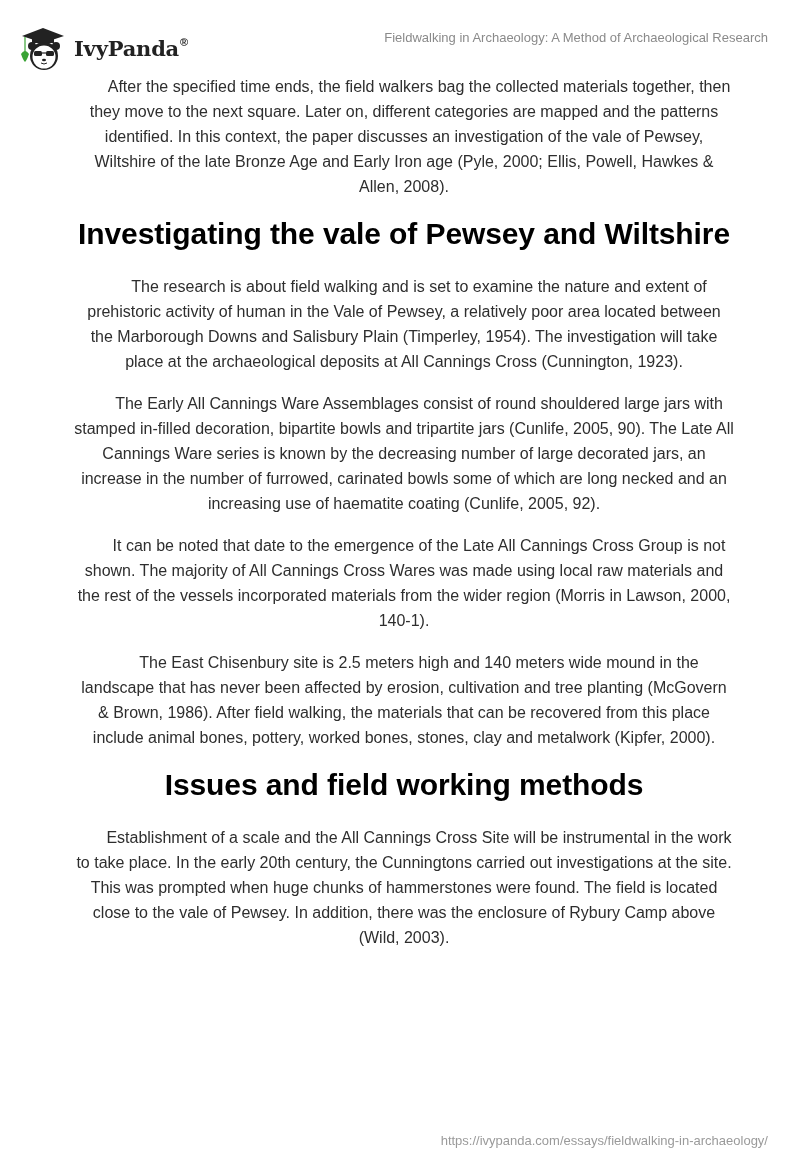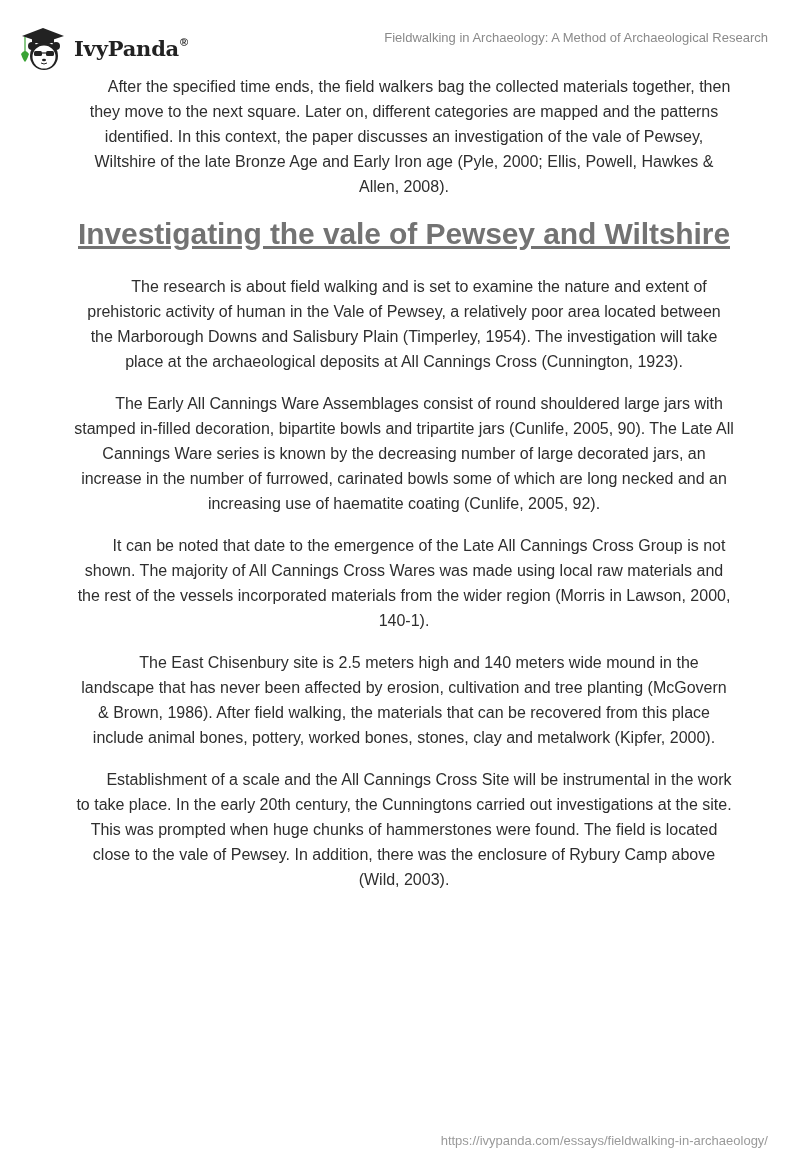--- a/index.html
+++ b/index.html
@@ -68,25 +68,24 @@
     .para {
       font-size: 16px;
       line-height: 25px;
       color: #2e2e2e;
       text-indent: 30px;
       margin-bottom: 17px;
     }
     .heading {
       font-size: 30px;
       font-weight: bold;
-      color: #737373;
+      color: #000000;
       line-height: 36px;
       margin-bottom: 22px;
       letter-spacing: -0.1px;
-      text-decoration: underline;
     }
     .footer-url {
       position: absolute;
       right: 32px;
       top: 1133px;
       font-size: 13px;
       color: #9a9a9a;
       white-space: nowrap;
     }
   </style>
@@ -126,17 +125,18 @@
 
   <section>
     <h2 class="heading">Investigating the vale of Pewsey and Wiltshire</h2>
     <p class="para">The research is about field walking and is set to examine the nature and extent of prehistoric activity of human in the Vale of Pewsey, a relatively poor area located between the Marborough Downs and Salisbury Plain (Timperley, 1954). The investigation will take place at the archaeological deposits at All Cannings Cross (Cunnington, 1923).</p>
     <p class="para">The Early All Cannings Ware Assemblages consist of round shouldered large jars with stamped in-filled decoration, bipartite bowls and tripartite jars (Cunlife, 2005, 90). The Late All Cannings Ware series is known by the decreasing number of large decorated jars, an increase in the number of furrowed, carinated bowls some of which are long necked and an increasing use of haematite coating (Cunlife, 2005, 92).</p>
     <p class="para">It can be noted that date to the emergence of the Late All Cannings Cross Group is not shown. The majority of All Cannings Cross Wares was made using local raw materials and the rest of the vessels incorporated materials from the wider region (Morris in Lawson, 2000, 140-1).</p>
     <p class="para">The East Chisenbury site is 2.5 meters high and 140 meters wide mound in the landscape that has never been affected by erosion, cultivation and tree planting (McGovern &amp; Brown, 1986). After field walking, the materials that can be recovered from this place include animal bones, pottery, worked bones, stones, clay and metalwork (Kipfer, 2000).</p>
   </section>
 
   <section>
+    <h2 class="heading">Issues and field working methods</h2>
     <p class="para">Establishment of a scale and the All Cannings Cross Site will be instrumental in the work to take place. In the early 20th century, the Cunningtons carried out investigations at the site. This was prompted when huge chunks of hammerstones were found. The field is located close to the vale of Pewsey. In addition, there was the enclosure of Rybury Camp above (Wild, 2003).</p>
   </section>
 </main>
 
 <div class="footer-url">https://ivypanda.com/essays/fieldwalking-in-archaeology/</div>
 
 </body></html>

